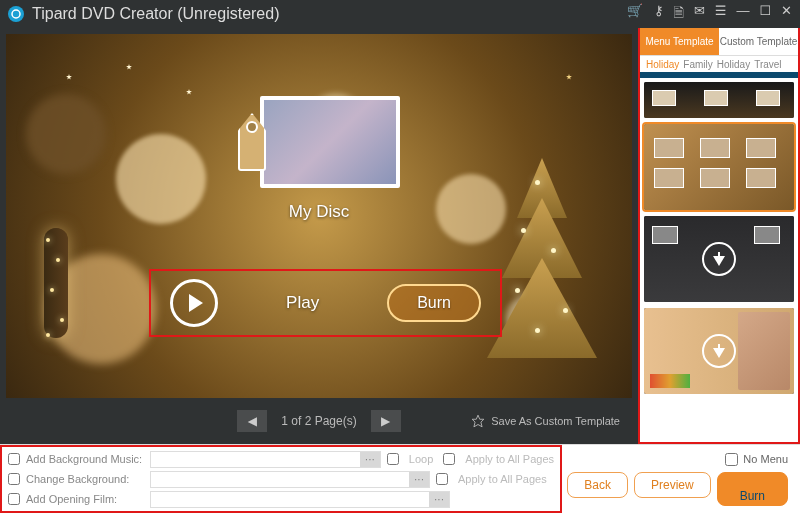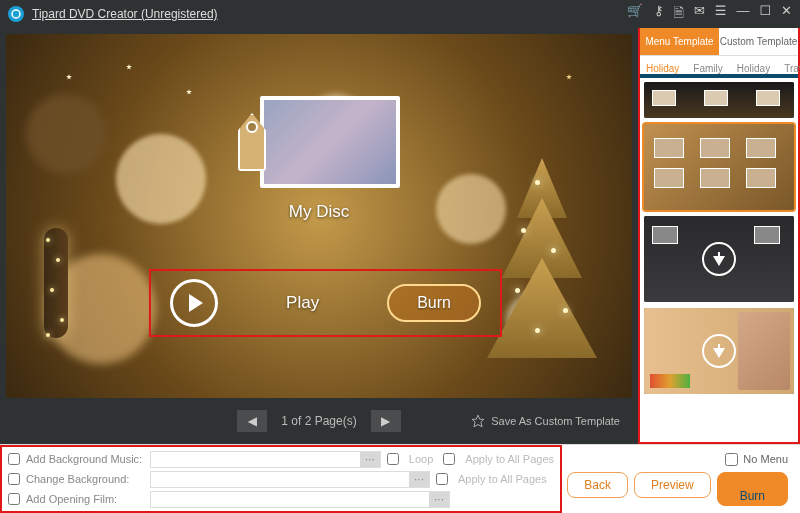--- a/index.html
+++ b/index.html
@@ -1,21 +1,21 @@
 <!DOCTYPE html>
 <html><head>
 <meta charset="utf-8">
 <style>
 * { margin:0; padding:0; box-sizing:border-box; font-family:Arial,sans-serif; }
 body { width:800px; height:513px; background:#fff; overflow:hidden; font-size:12px; color:#333; }
 
 .titlebar { height:28px; background:#2f3233; display:flex; align-items:center; padding:0 8px; color:#ddd; }
 .titlebar .logo { width:16px; height:16px; background:#1ba0d4; border-radius:50%; margin-right:8px; display:flex; align-items:center; justify-content:center; }
 .titlebar .logo svg { width:10px; height:10px; fill:#fff; }
-.titlebar .title { font-size:12px; flex:1;text-decoration:underline; }
+.titlebar .title { font-size:16px; flex:1; }
 .titlebar .tbicons { display:flex; gap:10px; }
 .titlebar .tbicons span { cursor:pointer; font-size:13px; color:#ccc; }
 
 .main { display:flex; height:416px; }
 .preview { flex:1; background:#2f3233; position:relative; display:flex; flex-direction:column; }
 .canvas { flex:1; margin:6px; position:relative; overflow:hidden; background:radial-gradient(circle at 50% 50%,#c49a4a,#6b4a1a 60%,#3a2810 100%); }
 .bokeh { position:absolute; inset:0; }
 .bokeh div { position:absolute; border-radius:50%; }
 .b1{width:90px;height:90px;left:110px;top:100px;background:rgba(255,230,180,.6);filter:blur(2px)}
 .b2{width:60px;height:60px;left:300px;top:60px;background:rgba(255,240,200,.5);filter:blur(3px)}
@@ -51,21 +51,21 @@
 
 .pagebar{height:34px;background:#2f3233;display:flex;align-items:center;justify-content:center;gap:14px;color:#bbb;margin:0 6px 6px}
 .navbtn{width:30px;height:22px;background:#4a4c4d;display:flex;align-items:center;justify-content:center;cursor:pointer;font-size:12px;color:#ccc}
 .saveas{position:absolute;right:12px;bottom:10px;color:#bbb;display:flex;align-items:center;gap:6px;font-size:11px;cursor:pointer}
 .staricon{width:14px;height:14px;fill:none;stroke:#bbb;stroke-width:1.5}
 
 .rightpanel{width:162px;background:#fff;display:flex;flex-direction:column;border:2px solid #e01818;border-top:none}
 .tabrow{display:flex;height:28px;border-bottom:1px solid #ddd}
 .tab{flex:1;display:flex;align-items:center;justify-content:center;font-size:10px;cursor:pointer;color:#666}
 .tab.active{background:#f08a28;color:#fff}
-.catrow{height:22px;display:flex;align-items:flex-end;gap:14px;padding:0 6px;font-size:10px;color:#888;border-bottom:4px solid #0c4a6e}
+.catrow{height:22px;display:flex;align-items:center;gap:4px;padding:0 6px;font-size:10px;color:#888;border-bottom:6px solid #0c4a6e}
 .catrow span{cursor:pointer}
 .catrow .active{color:#f08a28}
 .tpllist{flex:1;overflow:hidden;padding:4px;display:flex;flex-direction:column;gap:6px}
 .tpl{height:86px;background:#333;border-radius:2px;position:relative;cursor:pointer;overflow:hidden}
 .tpl.sel{outline:2px solid #f08a28}
 .tpl .bg1{position:absolute;inset:0;background:linear-gradient(180deg,#1a1a1a,#4a3820)}
 .tpl .bg2{position:absolute;inset:0;background:linear-gradient(135deg,#c09050,#7a5828)}
 .tpl .bg3{position:absolute;inset:0;background:linear-gradient(180deg,#2a2a2c,#3a3a3c)}
 .tpl .bg4{position:absolute;inset:0;background:linear-gradient(90deg,#e8c090,#d0a870)}
 .tpl .dl{position:absolute;left:50%;top:50%;transform:translate(-50%,-50%);width:34px;height:34px;border:2px solid #fff;border-radius:50%;display:flex;align-items:center;justify-content:center}

